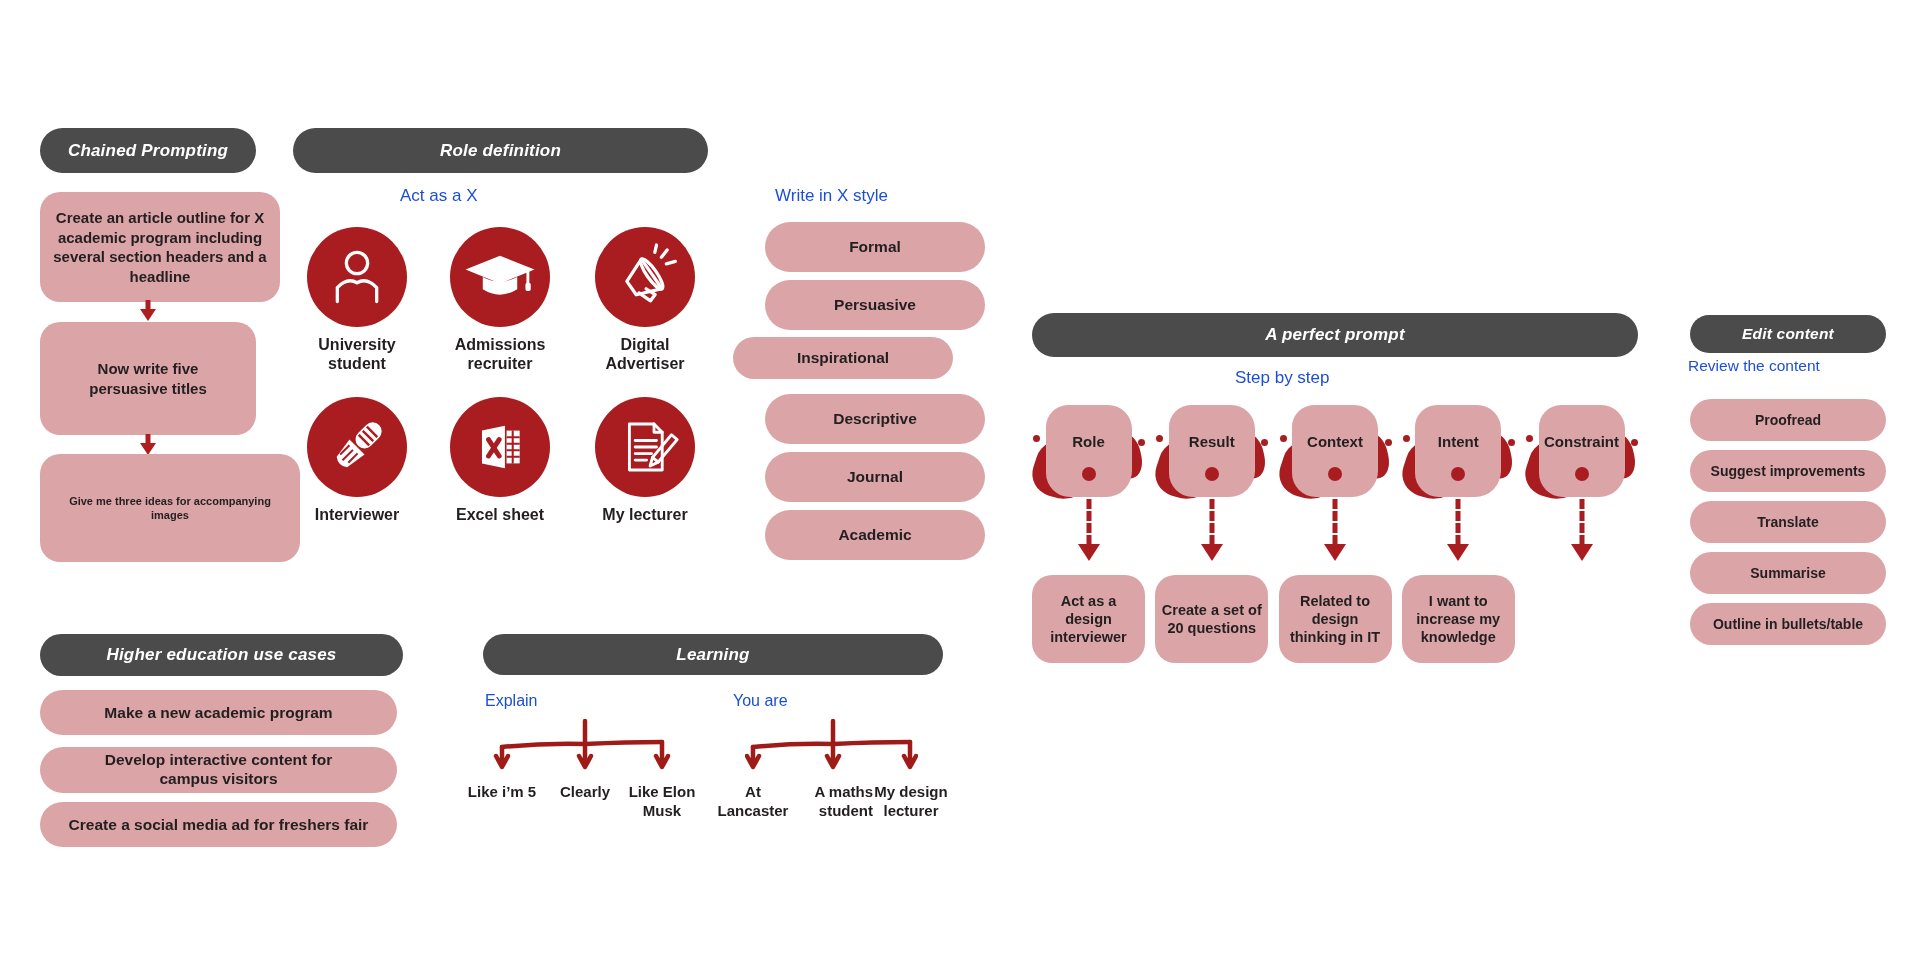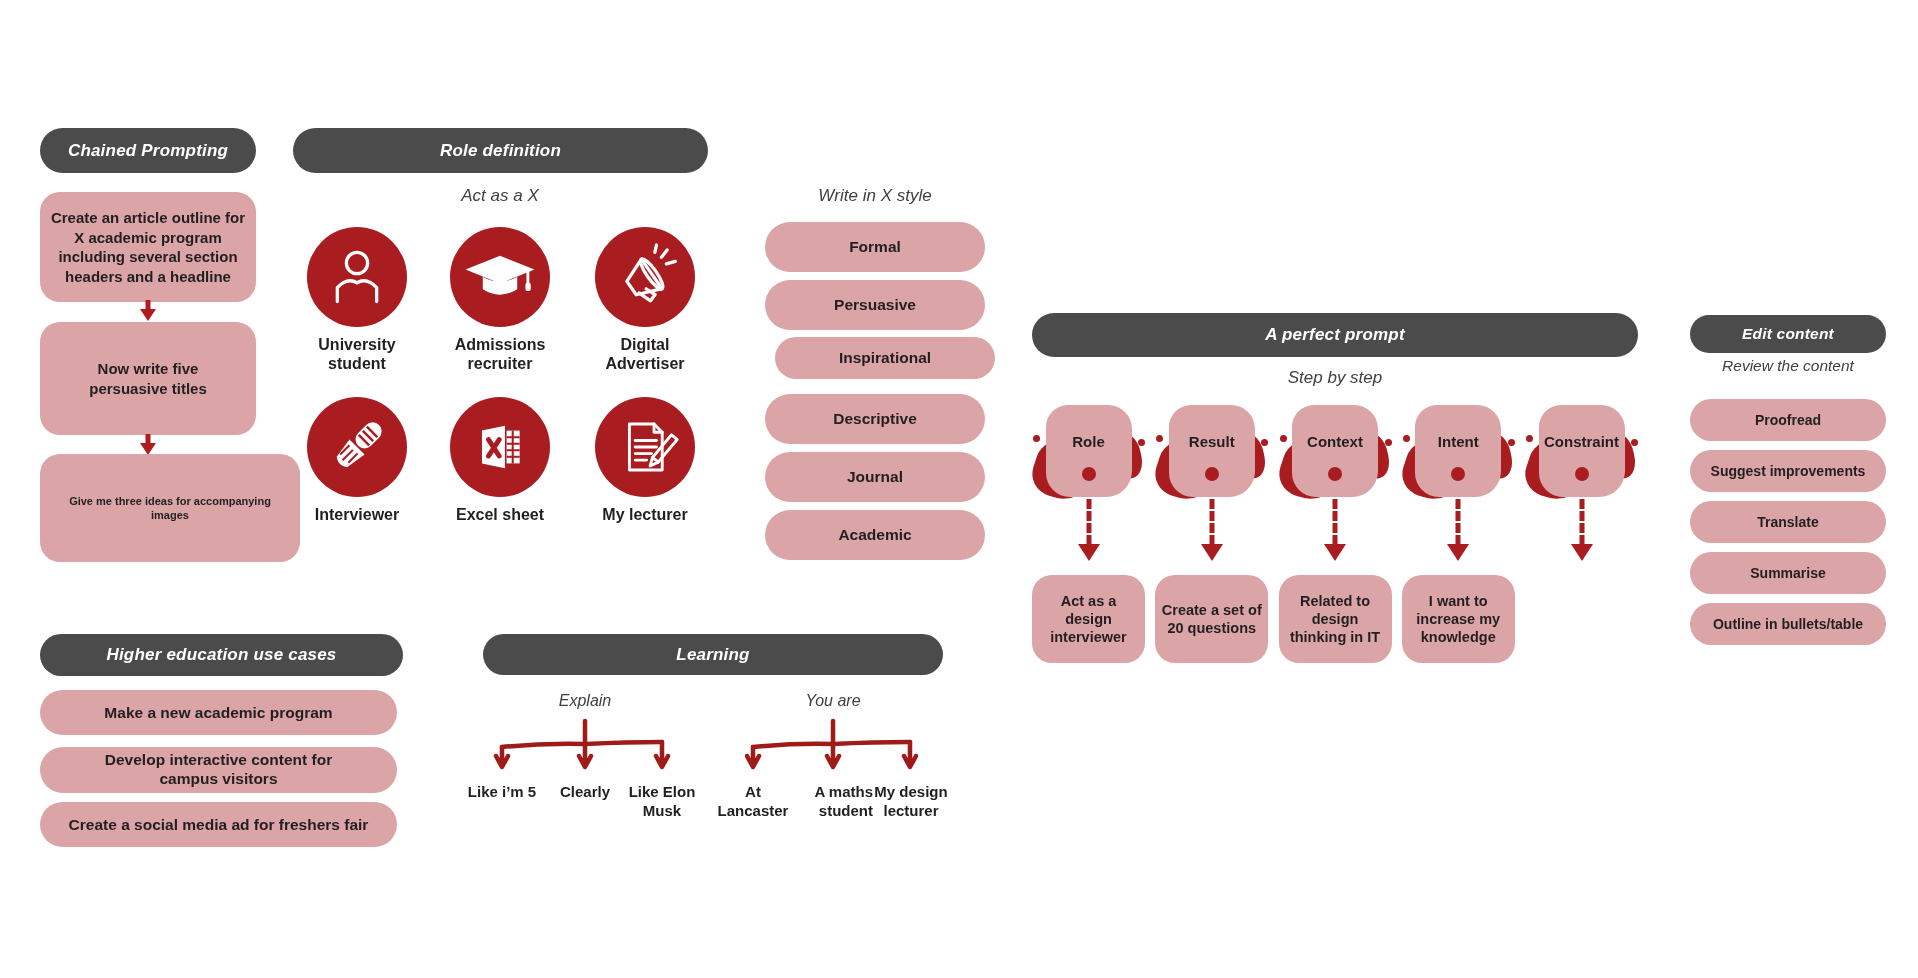--- a/index.html
+++ b/index.html
@@ -13,21 +13,21 @@
   *{box-sizing:border-box;margin:0;padding:0;}
   html,body{background:#fff;}
   body{font-family:"Liberation Sans","DejaVu Sans",sans-serif;color:var(--ink);}
   #canvas{position:relative;width:1918px;height:978px;background:#fff;overflow:hidden;}
 
   .section-header{
     position:absolute;background:var(--dark);color:#fff;border-radius:30px;
     display:flex;align-items:center;justify-content:center;
     font-weight:bold;font-style:italic;font-size:17px;letter-spacing:.2px;
   }
-  .subtitle{position:absolute;font-style:italic;font-size:17px;color:#404040;text-align:center;}
+  .subtitle{position:absolute;font-size:17px;color:#1d4ed8;text-align:left;}
   .pink-box{
     position:absolute;background:var(--pink);
     display:flex;align-items:center;justify-content:center;text-align:center;
     font-weight:bold;color:var(--ink);
   }
   .pill{border-radius:26px;}
   .rounded{border-radius:20px;}
 
   
   .flow-arrow{position:absolute;width:22px;height:22px;}
@@ -68,21 +68,21 @@
   .learn-label{position:absolute;top:783px;text-align:center;font-weight:bold;font-size:15px;line-height:1.25;}
   .learn-tree{position:absolute;}
 </style>
 </head>
 <body>
 
 <div id="canvas">
 
   <div class="section-header pill" style="left:40px;top:128px;width:216px;height:45px;">Chained Prompting</div>
 
-  <div class="pink-box rounded" style="left:40px;top:192px;width:216px;height:110px;font-size:15px;line-height:1.3;padding:0 10px;">Create an article outline for X academic program including several section headers and a headline</div>
+  <div class="pink-box rounded" style="left:40px;top:192px;width:240px;height:110px;font-size:15px;line-height:1.3;padding:0 10px;">Create an article outline for X academic program including several section headers and a headline</div>
 
   <svg class="flow-arrow" style="left:137px;top:300px;" viewBox="0 0 22 22">
     <path d="M11 1 V10" stroke="var(--arrow)" stroke-width="5" stroke-linecap="round"></path>
     <path d="M3 9 L11 21 L19 9 Z" fill="var(--arrow)"></path>
   </svg>
 
   <div class="pink-box rounded" style="left:40px;top:322px;width:216px;height:113px;font-size:15px;line-height:1.3;padding:0 20px;">Now write five persuasive titles</div>
 
   <svg class="flow-arrow" style="left:137px;top:434px;" viewBox="0 0 22 22">
     <path d="M11 1 V10" stroke="var(--arrow)" stroke-width="5" stroke-linecap="round"></path>
@@ -170,21 +170,21 @@
         </g>
       </svg>
     </div>
     <div class="role-label">My lecturer</div>
   </div>
 
   <div class="subtitle" style="left:775px;top:186px;width:200px;">Write in X style</div>
 
   <div class="pink-box pill" style="left:765px;top:222px;width:220px;height:50px;font-size:15.5px;">Formal</div>
   <div class="pink-box pill" style="left:765px;top:280px;width:220px;height:50px;font-size:15.5px;">Persuasive</div>
-  <div class="pink-box pill" style="left:775px;top:337px;width:220px;height:42px;font-size:15.5px;">Inspirational</div>
+  <div class="pink-box pill" style="left:733px;top:337px;width:220px;height:42px;font-size:15.5px;">Inspirational</div>
   <div class="pink-box pill" style="left:765px;top:394px;width:220px;height:50px;font-size:15.5px;">Descriptive</div>
   <div class="pink-box pill" style="left:765px;top:452px;width:220px;height:50px;font-size:15.5px;">Journal</div>
   <div class="pink-box pill" style="left:765px;top:510px;width:220px;height:50px;font-size:15.5px;">Academic</div>
 
   <div class="section-header pill" style="left:1032px;top:313px;width:606px;height:44px;">A perfect prompt</div>
   <div class="subtitle" style="left:1235px;top:368px;width:200px;">Step by step</div>
 
   <div class="pp-row">
 
     <div class="pp-col">

